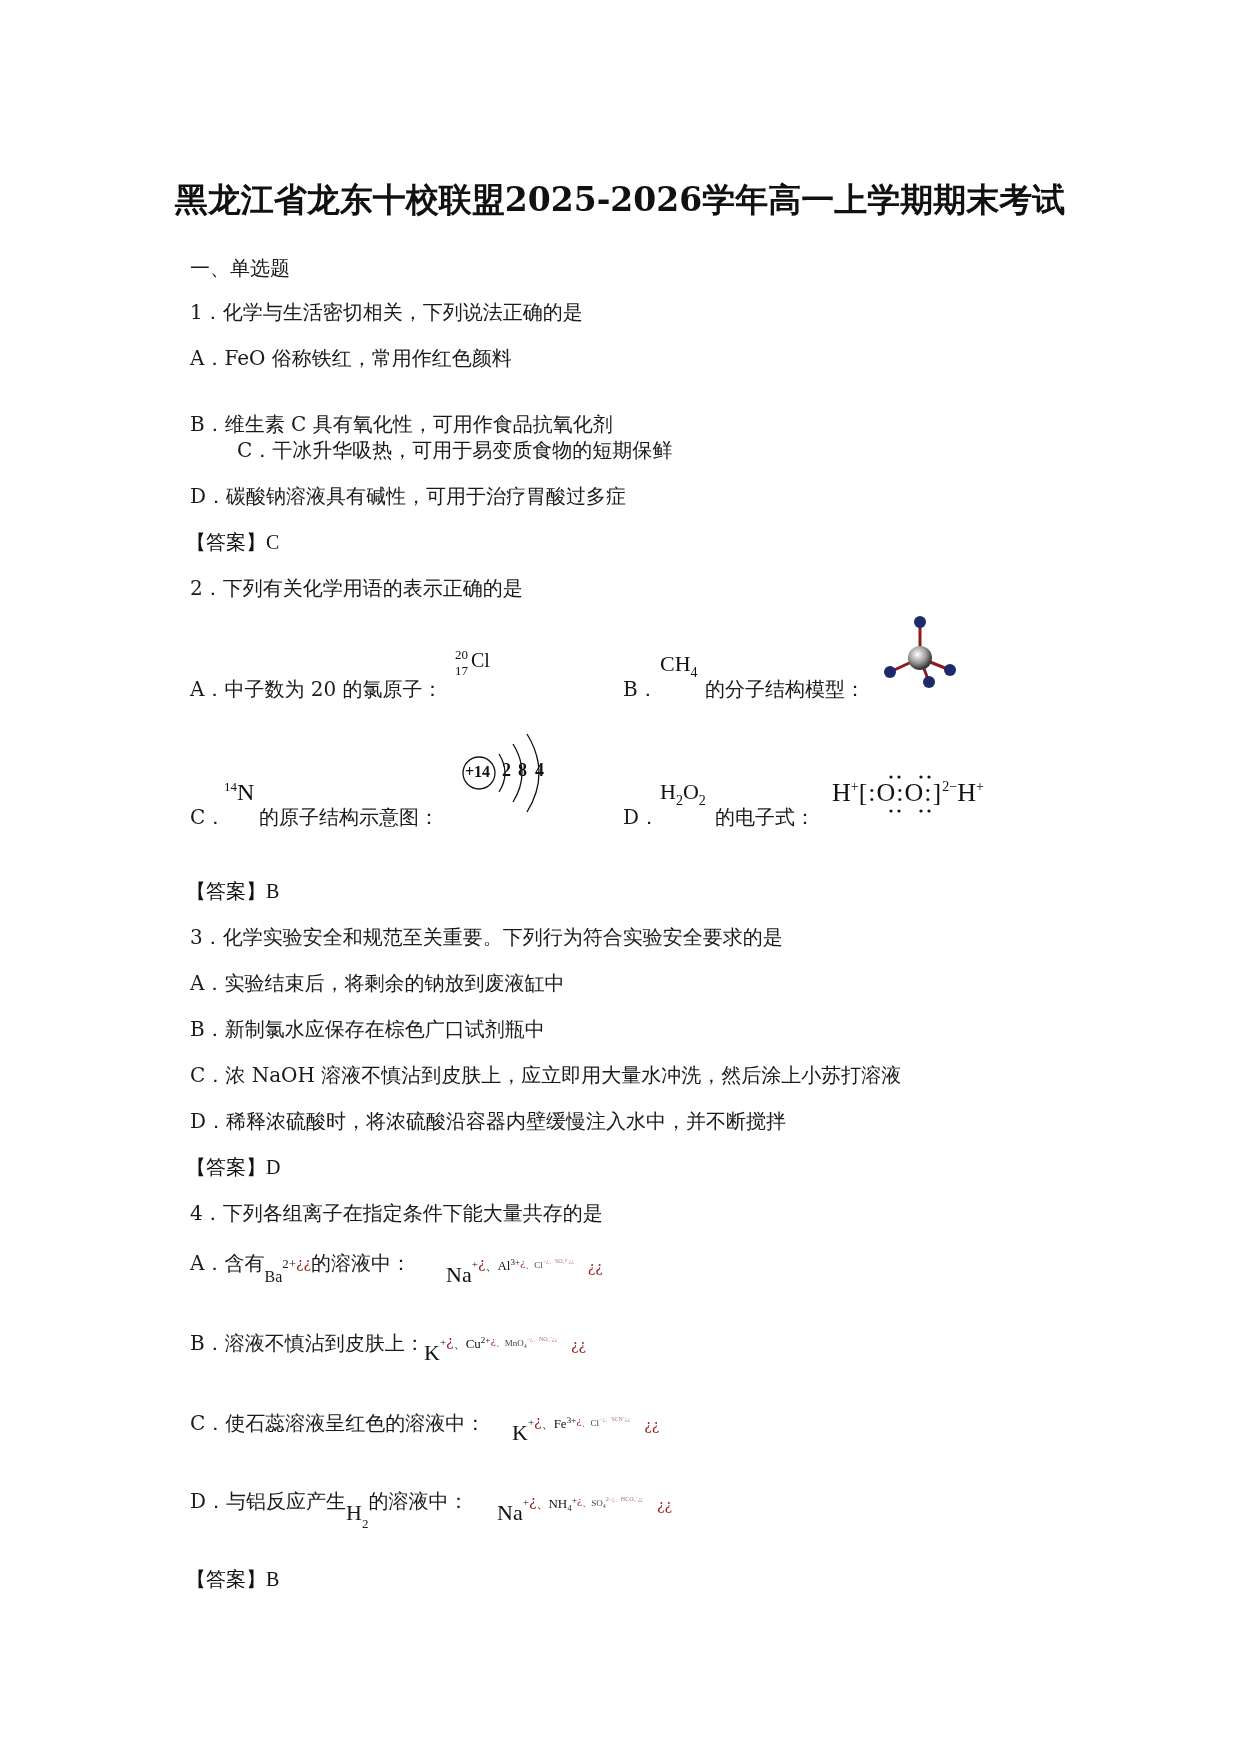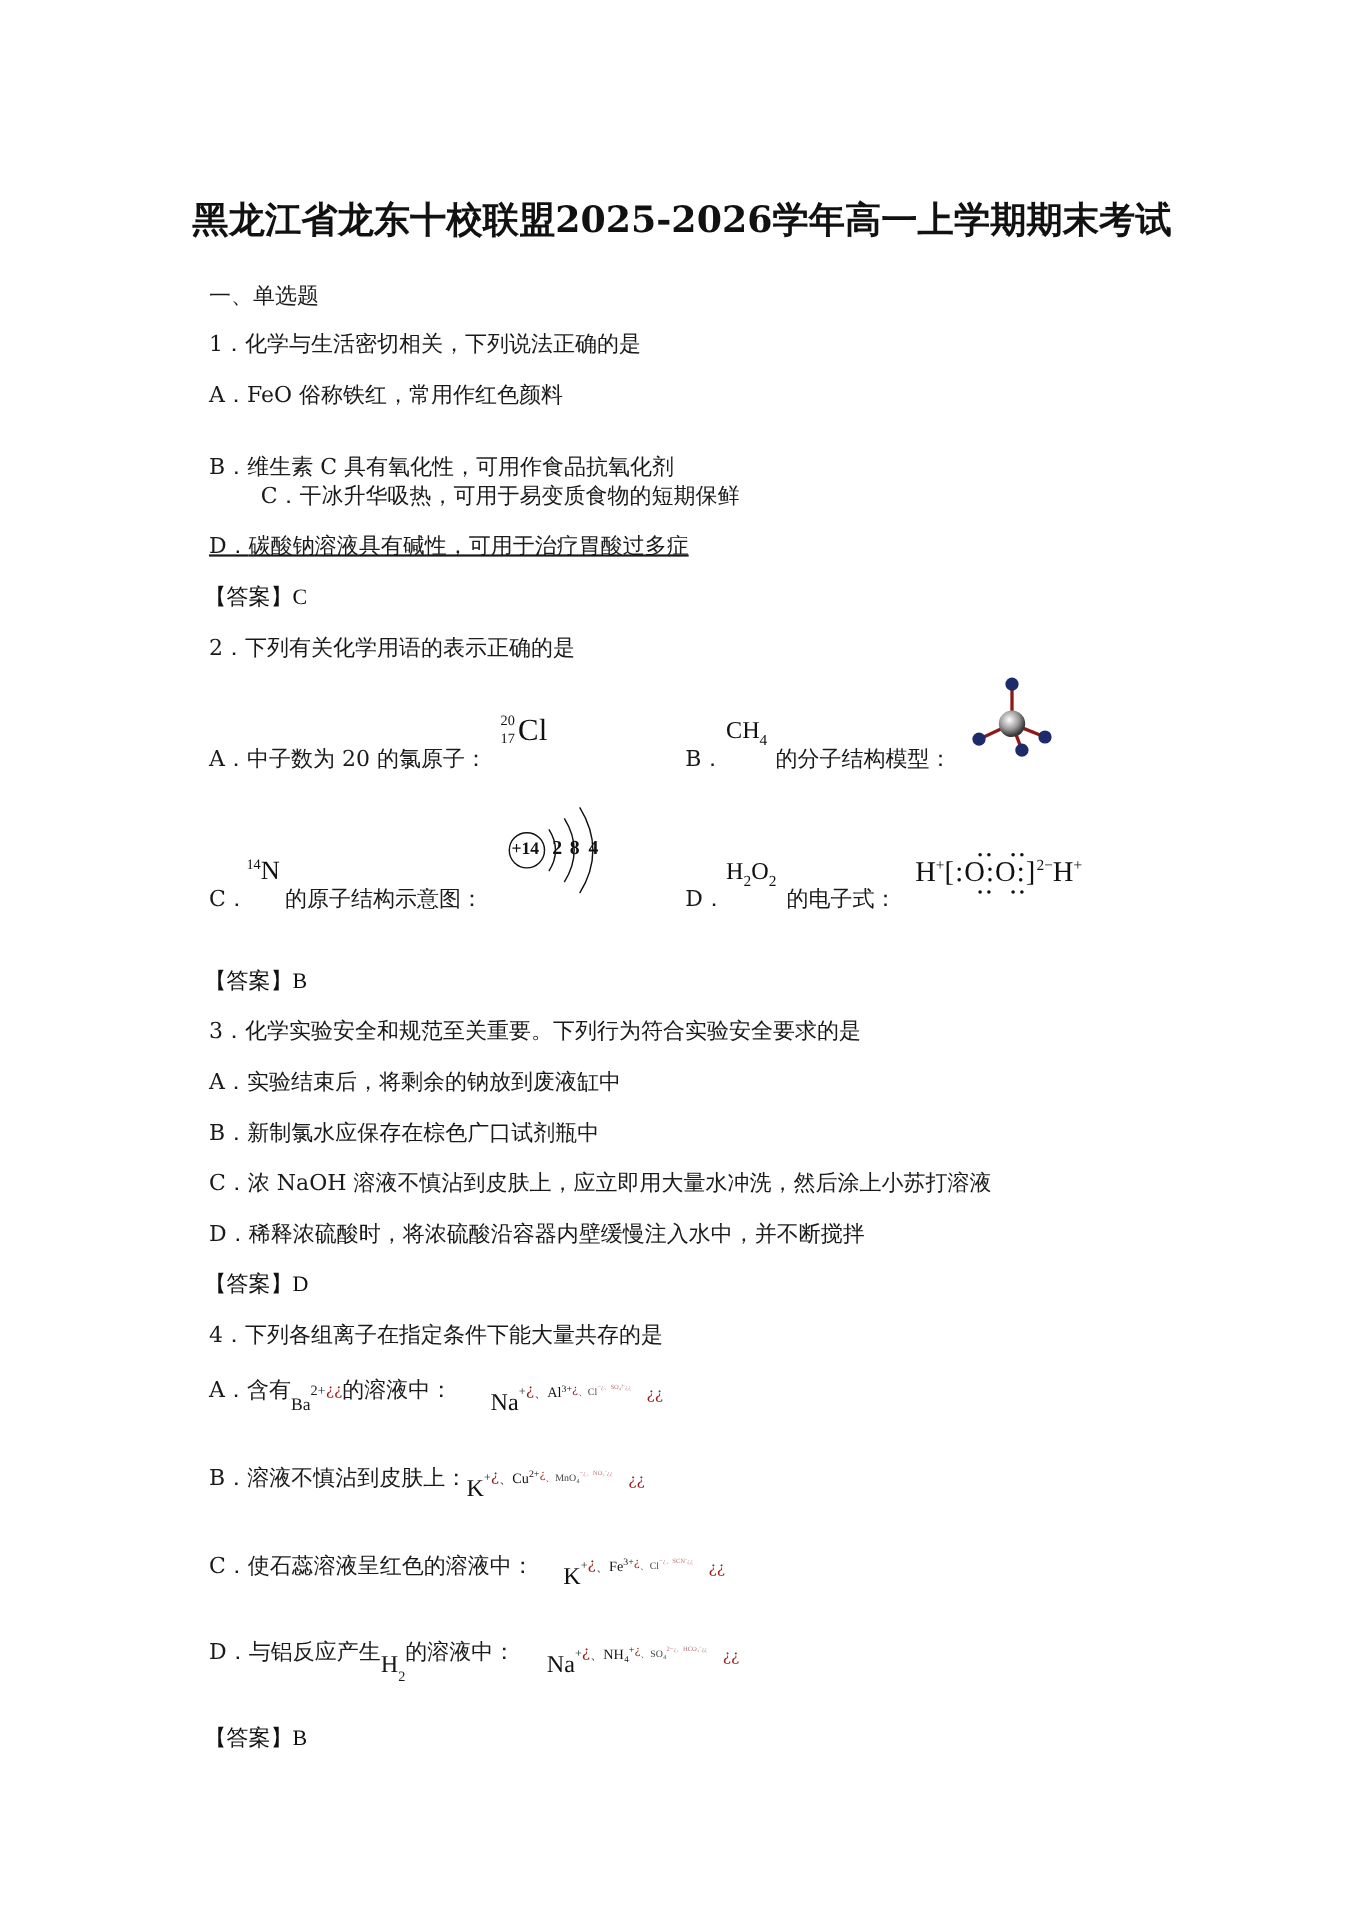--- a/index.html
+++ b/index.html
@@ -34,38 +34,38 @@
 </div>
 <div class="line" style="top:345px;">
   <span>A．</span><span>FeO 俗称铁红，常用作红色颜料</span>
 </div>
 <div class="line" style="top:391px;margin-top:20px;">
   <span>B．</span><span>维生素 C 具有氧化性，可用作食品抗氧化剂</span>
 </div>
 <div class="line" style="top:437px;margin-left:47px;">
   <span>C．</span><span>干冰升华吸热，可用于易变质食物的短期保鲜</span>
 </div>
-<div class="line" style="top:483px;text-decoration:underline;">
+<div class="line" style="top:483px;">
   <span>D．</span><span>碳酸钠溶液具有碱性，可用于治疗胃酸过多症</span>
 </div>
 <div class="answer" style="top:529px;">
   <span>【答案】</span><span class="tnr">C</span>
 </div>
 
 <div class="line" style="top:575px;text-align:right;">
   <span>2．</span><span>下列有关化学用语的表示正确的是</span>
 </div>
 
 <div class="line" style="top:676px;">
   <span>A．</span><span>中子数为 20 的氯原子：</span>
 </div>
 <div class="abs" style="left:455px; top:647px;">
   <span class="abs tnr" style="left:0; top:0; font-size:13px;">20</span>
   <span class="abs tnr" style="left:0; top:16px; font-size:13px;">17</span>
-  <span class="abs tnr" style="left:16px; top:2px; font-size:28px;">Cl</span>
+  <span class="abs tnr" style="left:16px; top:2px; font-size:20px;">Cl</span>
 </div>
 
 <div class="line" style="left:623px; top:676px;">B．</div>
 <div class="abs chem" style="left:660px; top:651px;">
   <span>CH</span><span style="font-size:14px; position:relative; top:6px;">4</span>
 </div>
 <div class="line" style="left:705px; top:676px;">的分子结构模型：</div>
 <svg class="abs" style="left:878px; top:614px;" width="80" height="78" viewBox="0 0 80 78">
   <line x1="42" y1="44" x2="42" y2="8" stroke="#8b1a1a" stroke-width="3"></line>
   <line x1="42" y1="44" x2="12" y2="58" stroke="#8b1a1a" stroke-width="3"></line>

